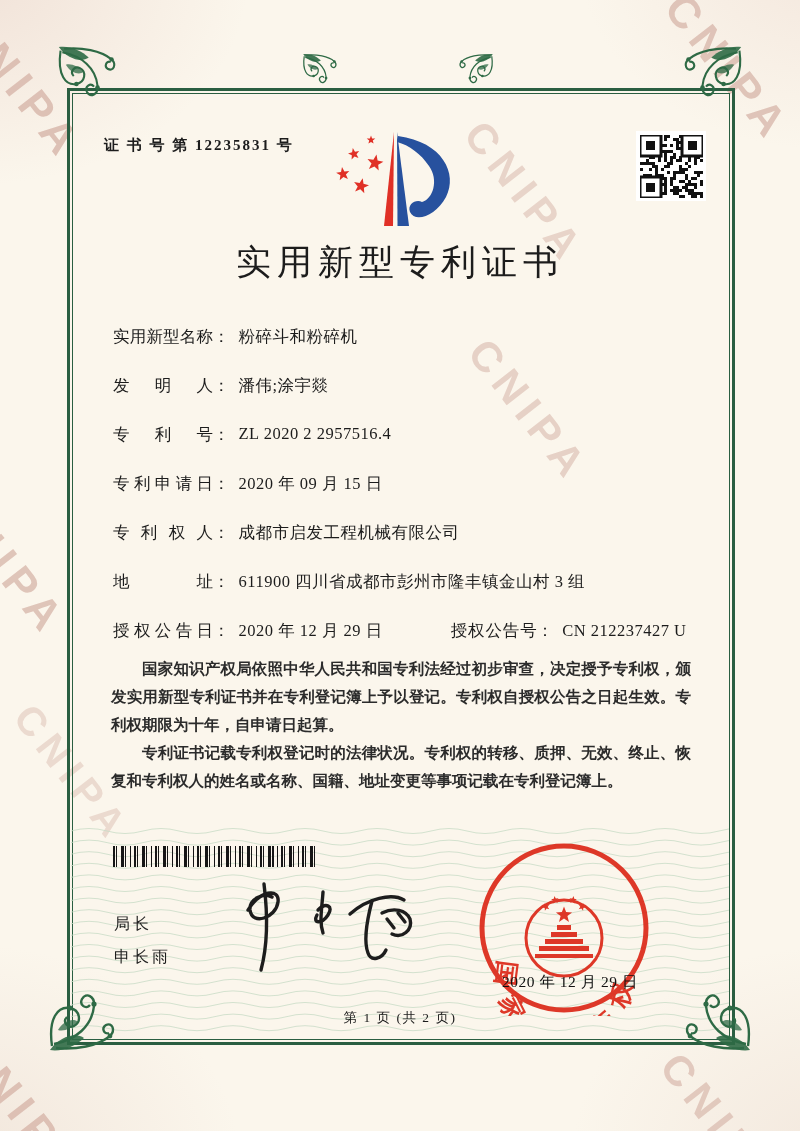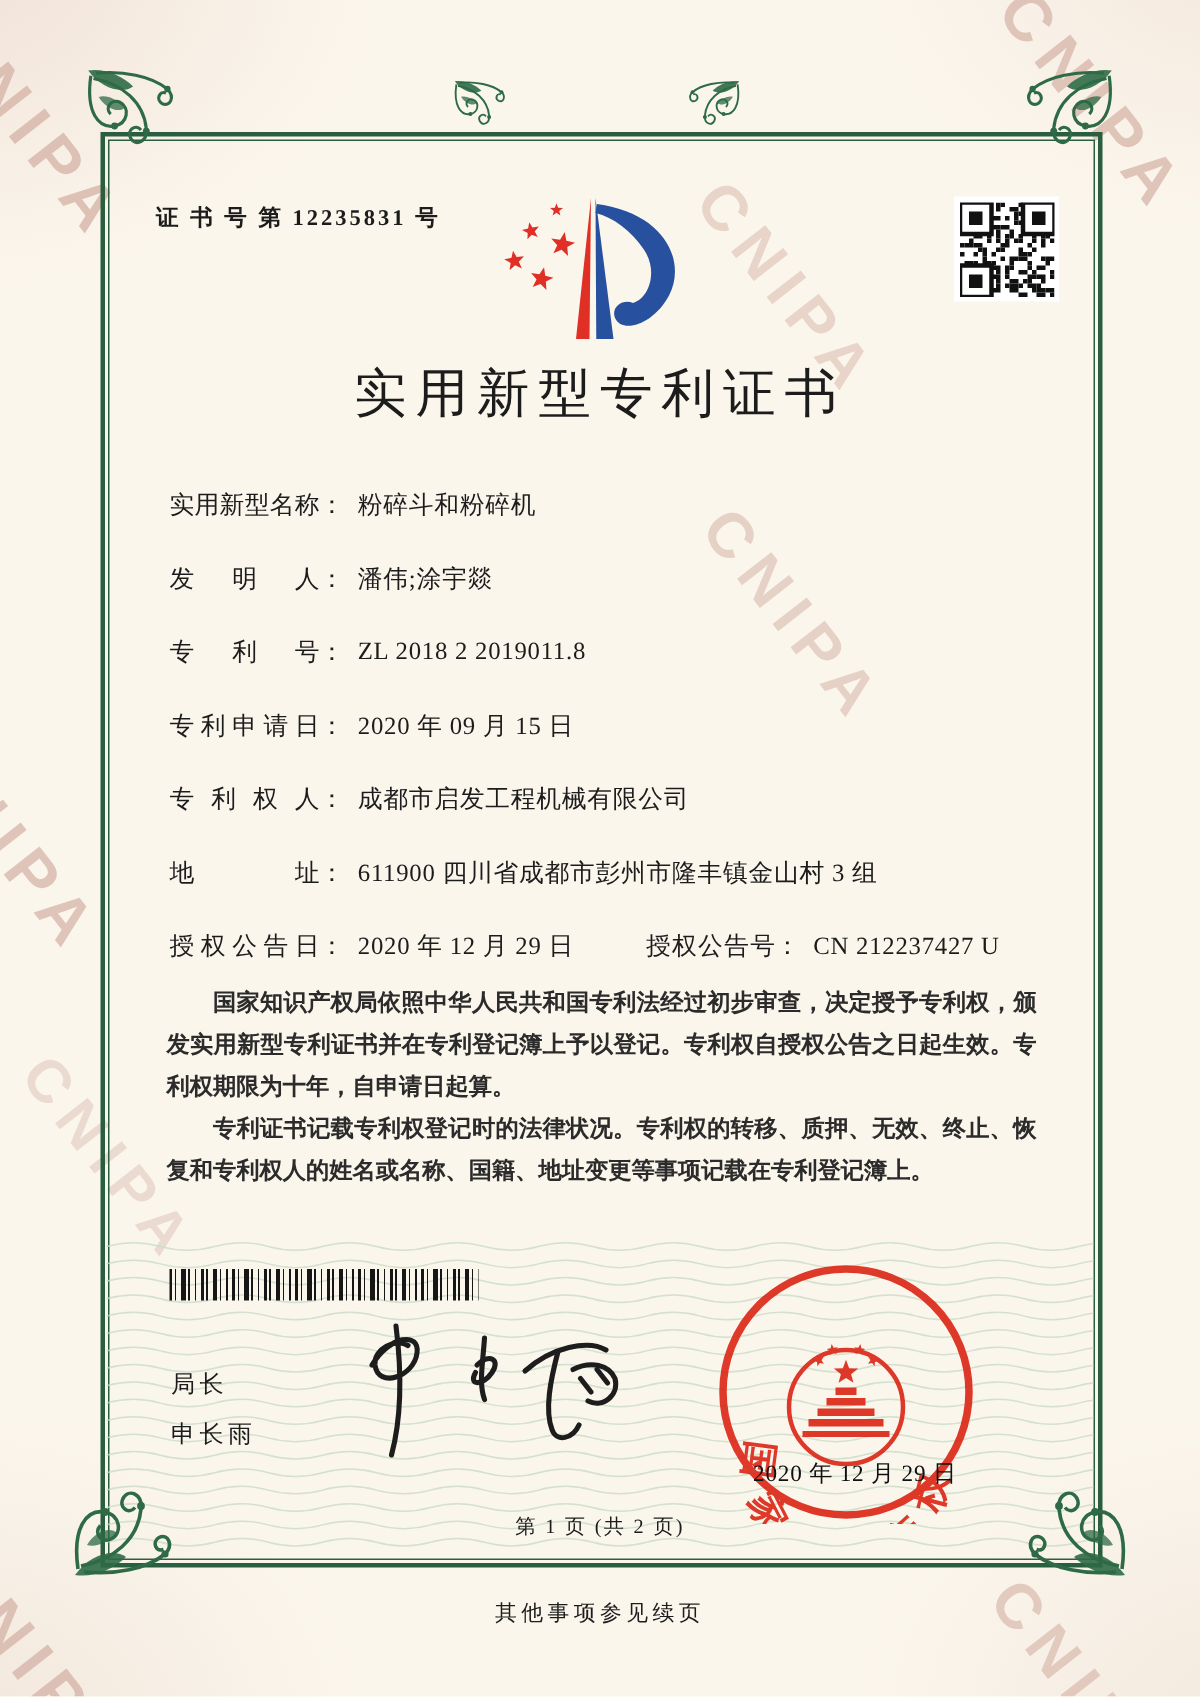--- a/index.html
+++ b/index.html
@@ -51,21 +51,21 @@
   }
   .fields{position:absolute;left:113px;top:326px;width:580px;z-index:3;}
   .frow{display:flex;align-items:flex-start;height:49px;font-size:16.5px;}
   .flabel{
     display:inline-block;width:100px;
     text-align:justify;text-align-last:justify;
     flex:none;
   }
   .fcolon{flex:none;}
   .fvalue{margin-left:9px;letter-spacing:.5px;white-space:nowrap;}
-  .frow .second{margin-left:48px;display:flex;align-items:baseline;}
+  .frow .second{margin-left:68px;display:flex;align-items:baseline;}
   .paras{
     position:absolute;left:111px;top:655px;width:580px;z-index:3;
     font-size:15.5px;line-height:1.8;text-align:justify;color:#2b2b2b;font-weight:bold;
   }
   .paras p{margin:0;text-indent:2em;}
   .waves{position:absolute;left:71px;top:826px;z-index:1;pointer-events:none;}
   .barcode{
     position:absolute;left:113px;top:846px;width:206px;height:21px;z-index:3;
     background:repeating-linear-gradient(90deg,
       #161616 0 2px, transparent 2px 3.5px,
@@ -332,21 +332,21 @@
         <span class="fvalue">粉碎斗和粉碎机</span>
     </div>
     <div class="frow">
       <span class="flabel">发明人</span>
         <span class="fcolon">：</span>
         <span class="fvalue">潘伟;涂宇燚</span>
     </div>
     <div class="frow">
       <span class="flabel">专利号</span>
         <span class="fcolon">：</span>
-        <span class="fvalue">ZL 2018 2 2019011.8</span>
+        <span class="fvalue">ZL 2020 2 2957516.4</span>
     </div>
     <div class="frow">
       <span class="flabel">专利申请日</span>
         <span class="fcolon">：</span>
         <span class="fvalue">2020 年 09 月 15 日</span>
     </div>
     <div class="frow">
       <span class="flabel">专利权人</span>
         <span class="fcolon">：</span>
         <span class="fvalue">成都市启发工程机械有限公司</span>
@@ -414,15 +414,14 @@
         <rect x="68" y="98" width="38" height="5"></rect>
         <rect x="62" y="105" width="50" height="5"></rect>
         <rect x="58" y="113" width="58" height="4"></rect>
       </g>
     </g>
   </svg>
   <div class="seal-date">2020 年 12 月 29 日</div>
 
   <div class="page-number">第 1 页 (共 2 页)</div>
 
-  <div class="continuation">其他事项参见续页</div>
 
 </div>
 
 </body></html>

